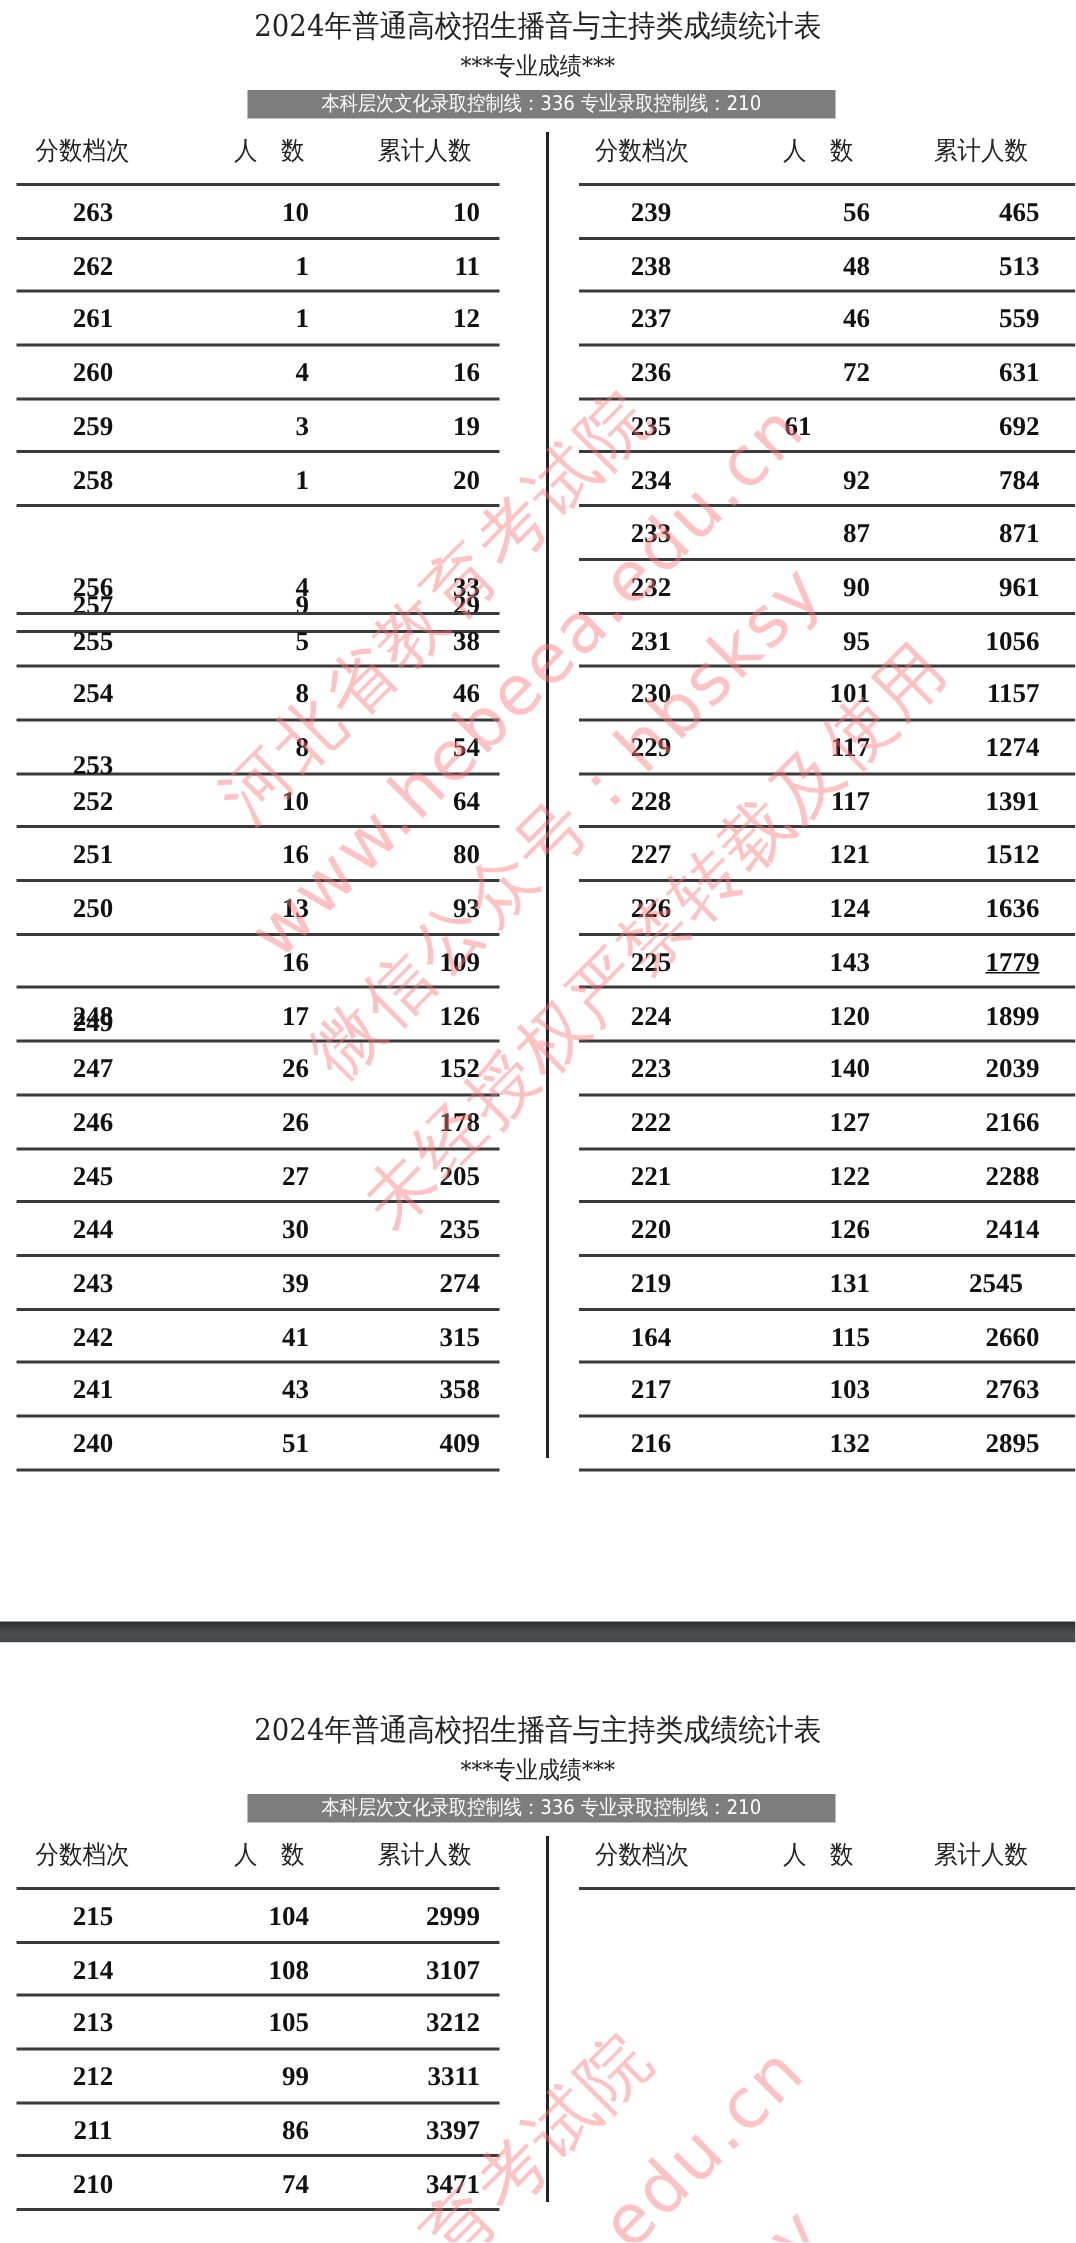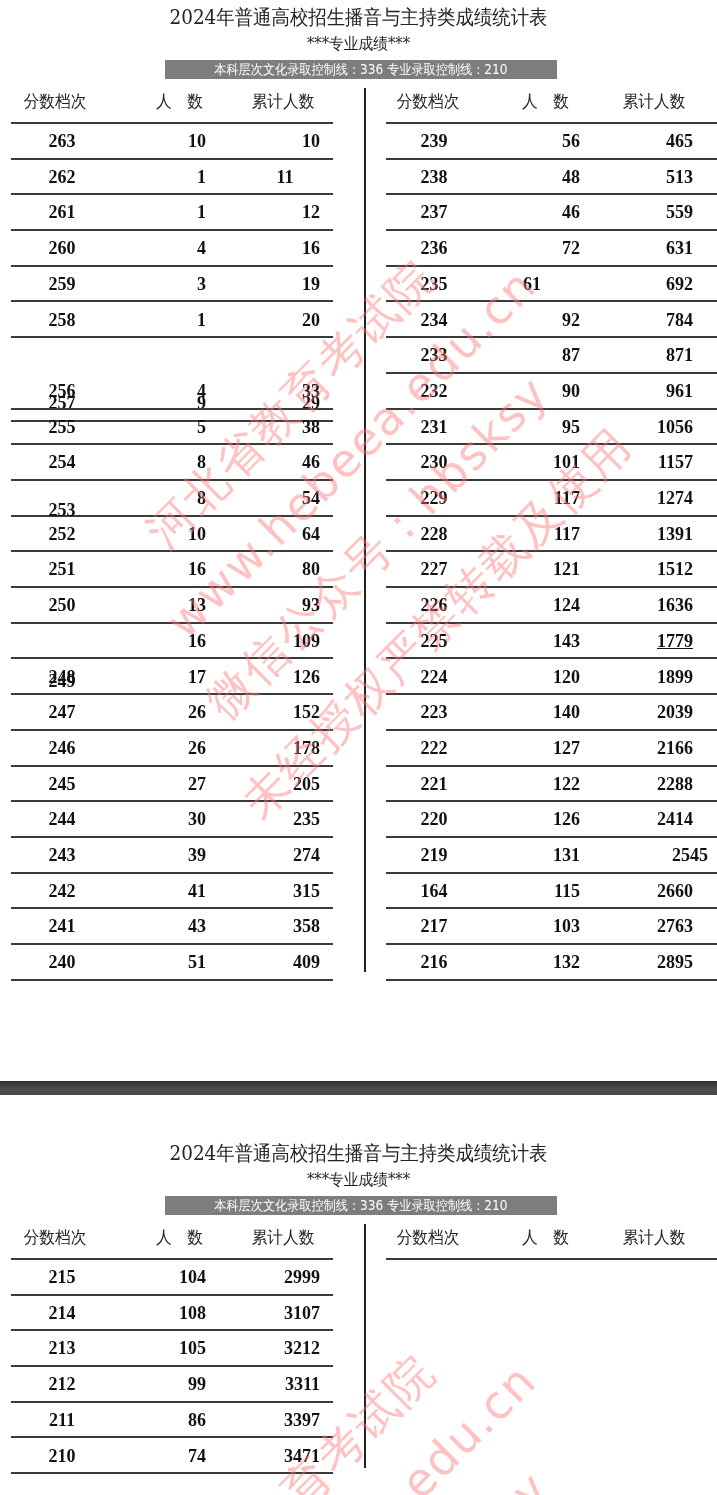--- a/index.html
+++ b/index.html
@@ -39,21 +39,21 @@
     </div>
     <div class="rows">
         <div class="row" style="top: 39px;">
           <span class="cell c-score" style="left: 21px;">263</span>
           <span class="cell c-count" style="left: 125px;">10</span>
           <span class="cell c-cum" style="left: 239px;">10</span>
         </div>
         <div class="row" style="top: 74.7px;">
           <span class="cell c-score" style="left: 21px;">262</span>
           <span class="cell c-count" style="left: 125px;">1</span>
-          <span class="cell c-cum" style="left: 239px; text-align: center;">11</span>
+          <span class="cell c-cum" style="left: 239px;">11</span>
         </div>
         <div class="row" style="top: 110.4px;">
           <span class="cell c-score" style="left: 21px;">261</span>
           <span class="cell c-count" style="left: 125px;">1</span>
           <span class="cell c-cum" style="left: 239px;">12</span>
         </div>
         <div class="row" style="top: 146.1px;">
           <span class="cell c-score" style="left: 21px;">260</span>
           <span class="cell c-count" style="left: 125px;">4</span>
           <span class="cell c-cum" style="left: 239px;">16</span>
@@ -264,21 +264,21 @@
           <span class="cell c-cum" style="left: 237px;">2288</span>
         </div>
         <div class="row" style="top: 717.3px;">
           <span class="cell c-score" style="left: 18px;">220</span>
           <span class="cell c-count" style="left: 124px;">126</span>
           <span class="cell c-cum" style="left: 237px; text-align: right;">2414</span>
         </div>
         <div class="row" style="top: 753px;">
           <span class="cell c-score" style="left: 18px;">219</span>
           <span class="cell c-count" style="left: 124px;">131</span>
-          <span class="cell c-cum" style="left: 252px;">2545</span>
+          <span class="cell c-cum" style="left: 226px;">2545</span>
         </div>
         <div class="row" style="top: 788.7px;">
           <span class="cell c-score" style="left: 18px;">164</span>
           <span class="cell c-count" style="left: 124px;">115</span>
           <span class="cell c-cum" style="left: 237px;">2660</span>
         </div>
         <div class="row" style="top: 824.4px;">
           <span class="cell c-score" style="left: 18px;">217</span>
           <span class="cell c-count" style="left: 124px;">103</span>
           <span class="cell c-cum" style="left: 237px;">2763</span>

